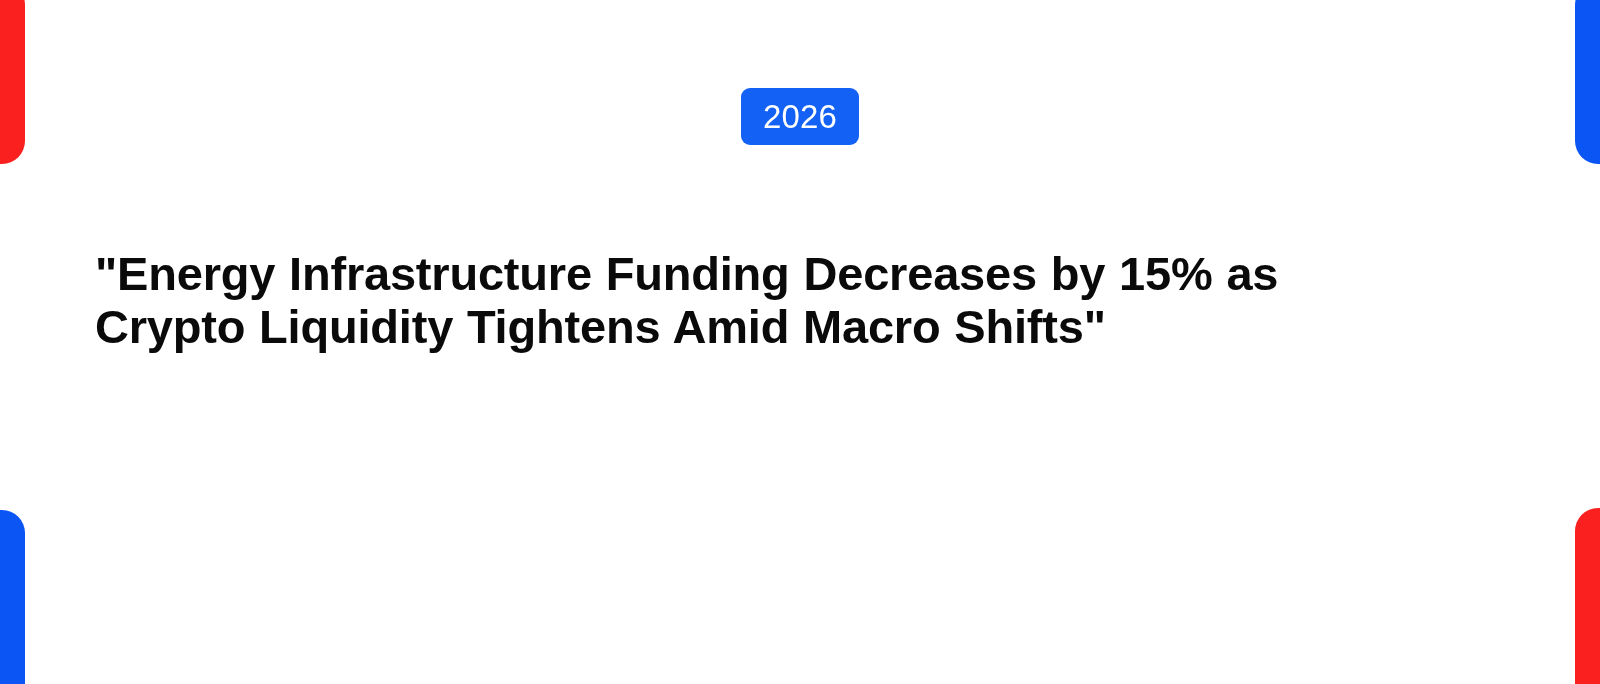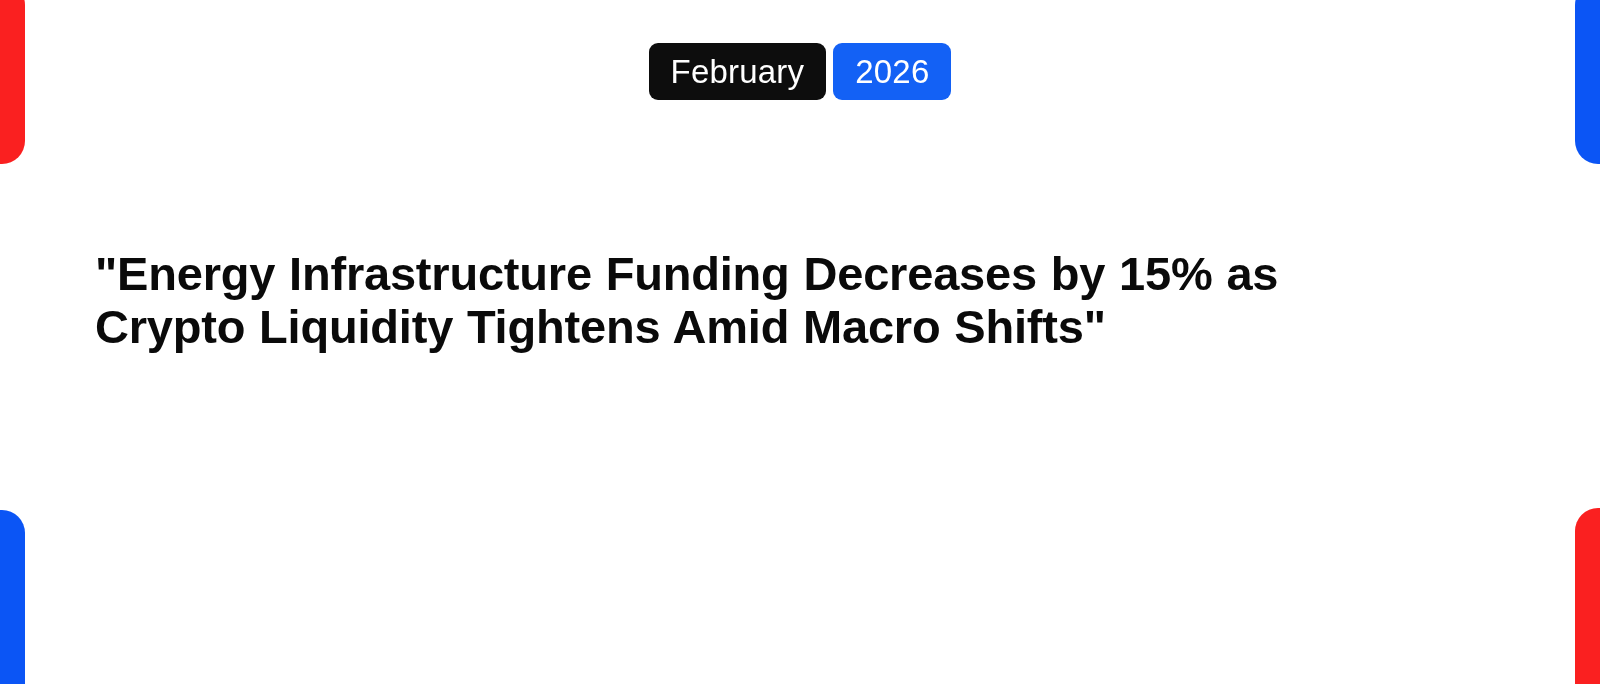--- a/index.html
+++ b/index.html
@@ -74,20 +74,21 @@
     letter-spacing: 0.2px;
     line-height: 1;
     color: #ffffff;
     white-space: nowrap;
   }
   .badge--month {
     background: #0d0d0d;
   }
   .badge--year {
     background: #1361f5;
+    margin-top: 45px;
   }
 
   
   .headline {
     position: absolute;
     left: 95px;
     top: 247px;
     width: 1270px;
     margin: 0;
     font-size: 47px;
@@ -108,19 +109,18 @@
 
   <div class="corner-bar corner-bar--tl" style="background: rgb(250, 32, 32);"></div>
 
   <div class="corner-bar corner-bar--tr" style="background: rgb(11, 85, 245);"></div>
 
   <div class="corner-bar corner-bar--bl" style="background: rgb(11, 85, 245);"></div>
 
   <div class="corner-bar corner-bar--br" style="background: rgb(250, 32, 32);"></div>
 
   <div class="badge-row">
-    <span class="badge badge--month" style="background: rgb(13, 13, 13); color: rgb(255, 255, 255);">February</span>
     <span class="badge badge--year" style="background: rgb(19, 97, 245); color: rgb(255, 255, 255);">2026</span>
   </div>
 
   <h1 class="headline" style="color: rgb(10, 10, 10);">"Energy Infrastructure Funding Decreases by 15% as Crypto Liquidity Tightens Amid Macro Shifts"</h1>
 
 </div>
 
 </body></html>

